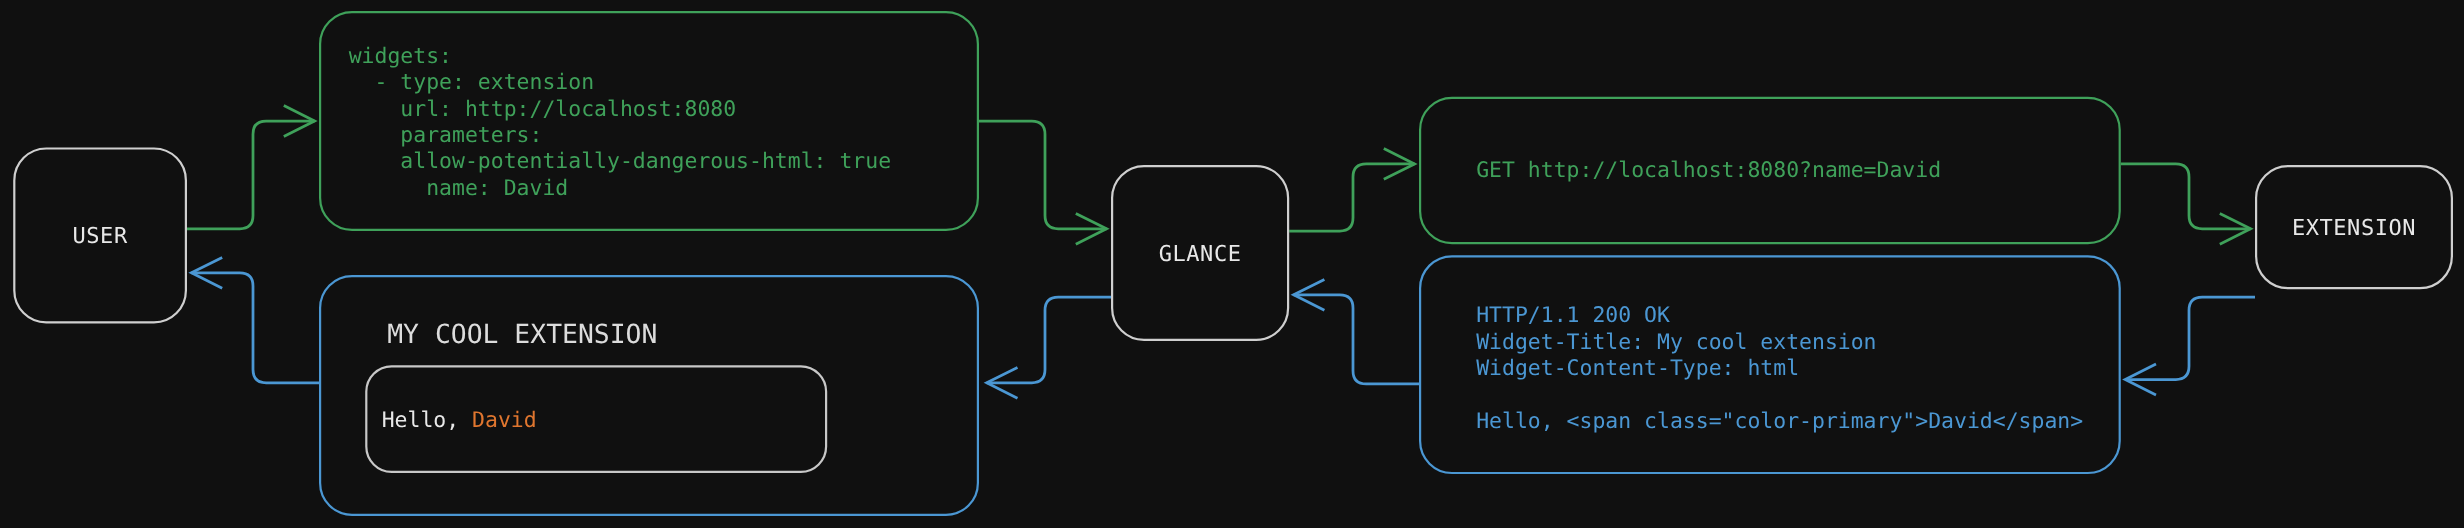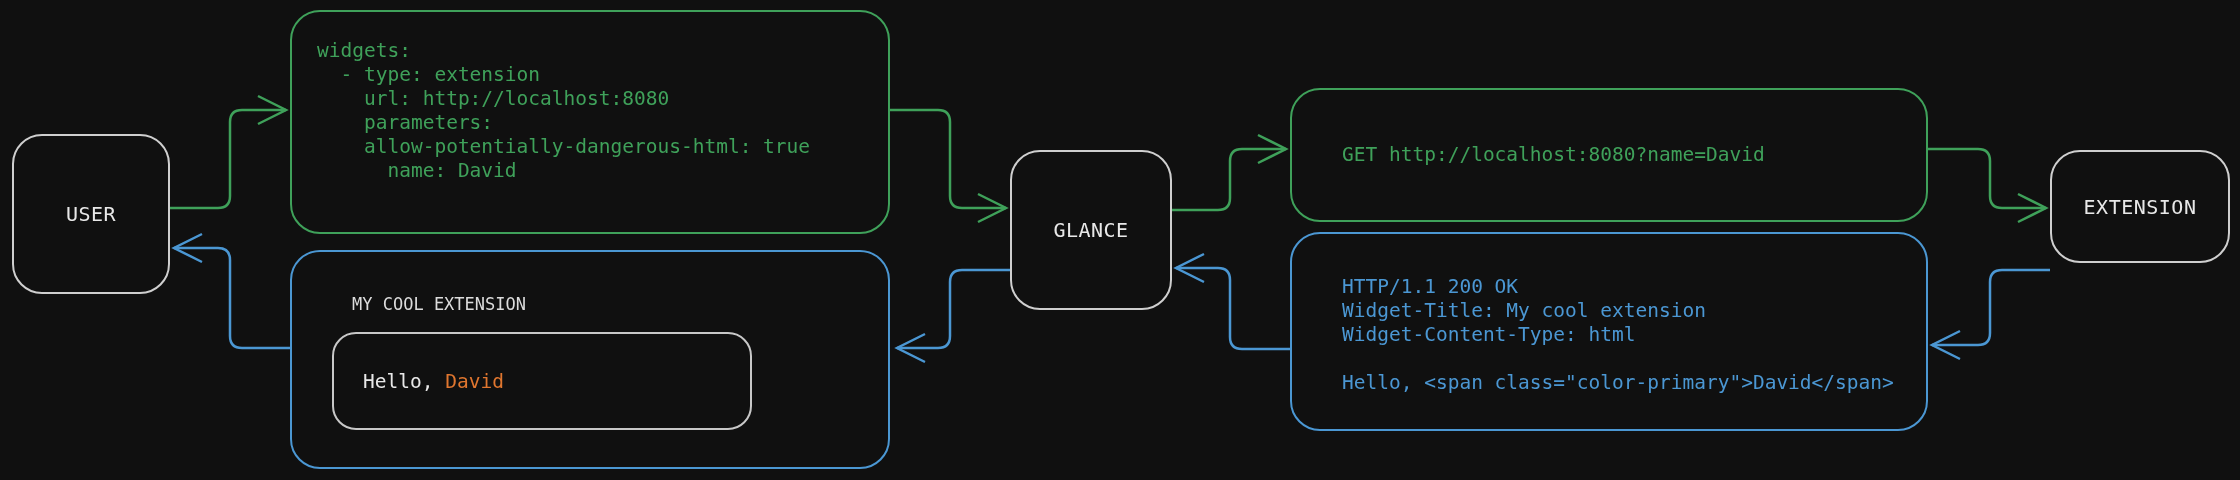--- a/index.html
+++ b/index.html
@@ -66,42 +66,42 @@
 
   .code-line {
     white-space: pre;
     font-size: 19.5px;
     line-height: 24px;
     min-height: 24px;
   }
   .green-text { color: var(--green); }
   .blue-text  { color: var(--blue); }
 
-  #config-box   { left: 290px;  top: 10px;  width: 600px; height: 224px; padding: 27px 0 0 25px; }
+  #config-box   { left: 290px;  top: 10px;  width: 600px; height: 200px; padding: 27px 0 0 25px; }
   #request-box  { left: 1290px; top: 88px;  width: 638px; height: 134px; display: flex; align-items: center; padding-left: 50px; }
   #response-box { left: 1290px; top: 232px; width: 638px; height: 199px; padding: 41px 0 0 50px; }
 
   #widget-box   { left: 290px;  top: 250px; width: 600px; height: 219px; }
   #widget-title {
     position: absolute;
     left: 60px; top: 40px;
     color: var(--text-bright);
-    font-size: 17px;
+    font-size: 24px;
     line-height: 24px;
     white-space: pre;
   }
   #inner-box {
     position: absolute;
     left: 40px; top: 80px;
     width: 420px; height: 98px;
     border: 2.5px solid var(--frame-border);
     border-radius: 24px;
     display: flex;
     align-items: center;
-    padding-left: 29px;
+    padding-left: 13px;
   }
   #greeting { font-size: 19.5px; white-space: pre; }
   #greeting .prefix { color: var(--node-text); }
   #greeting .name   { color: var(--orange); }
 </style>
 </head>
 <body>
 
 <div id="canvas">
 

